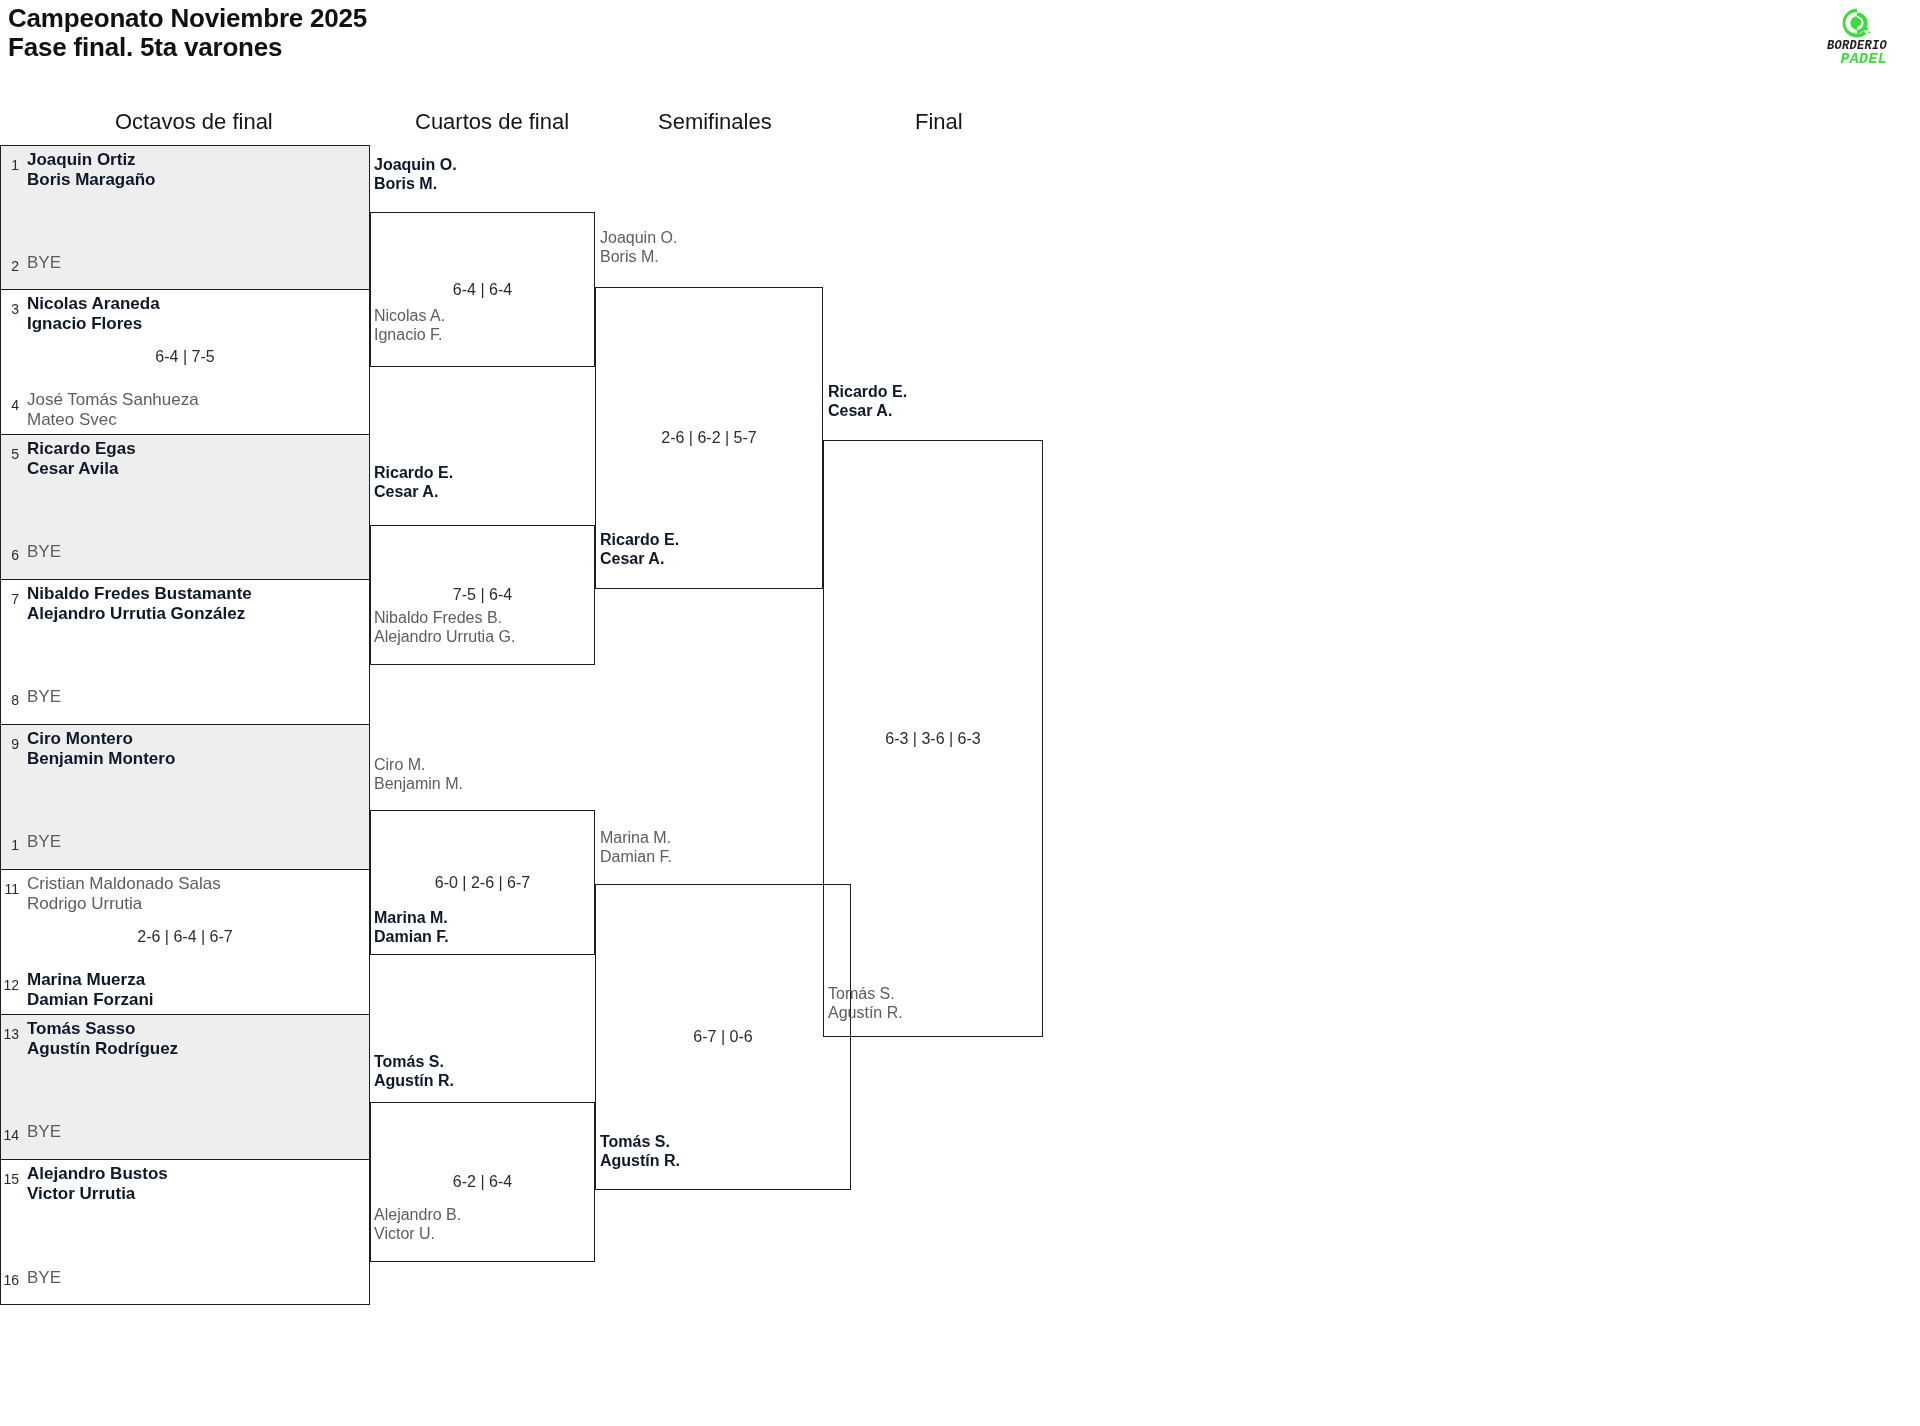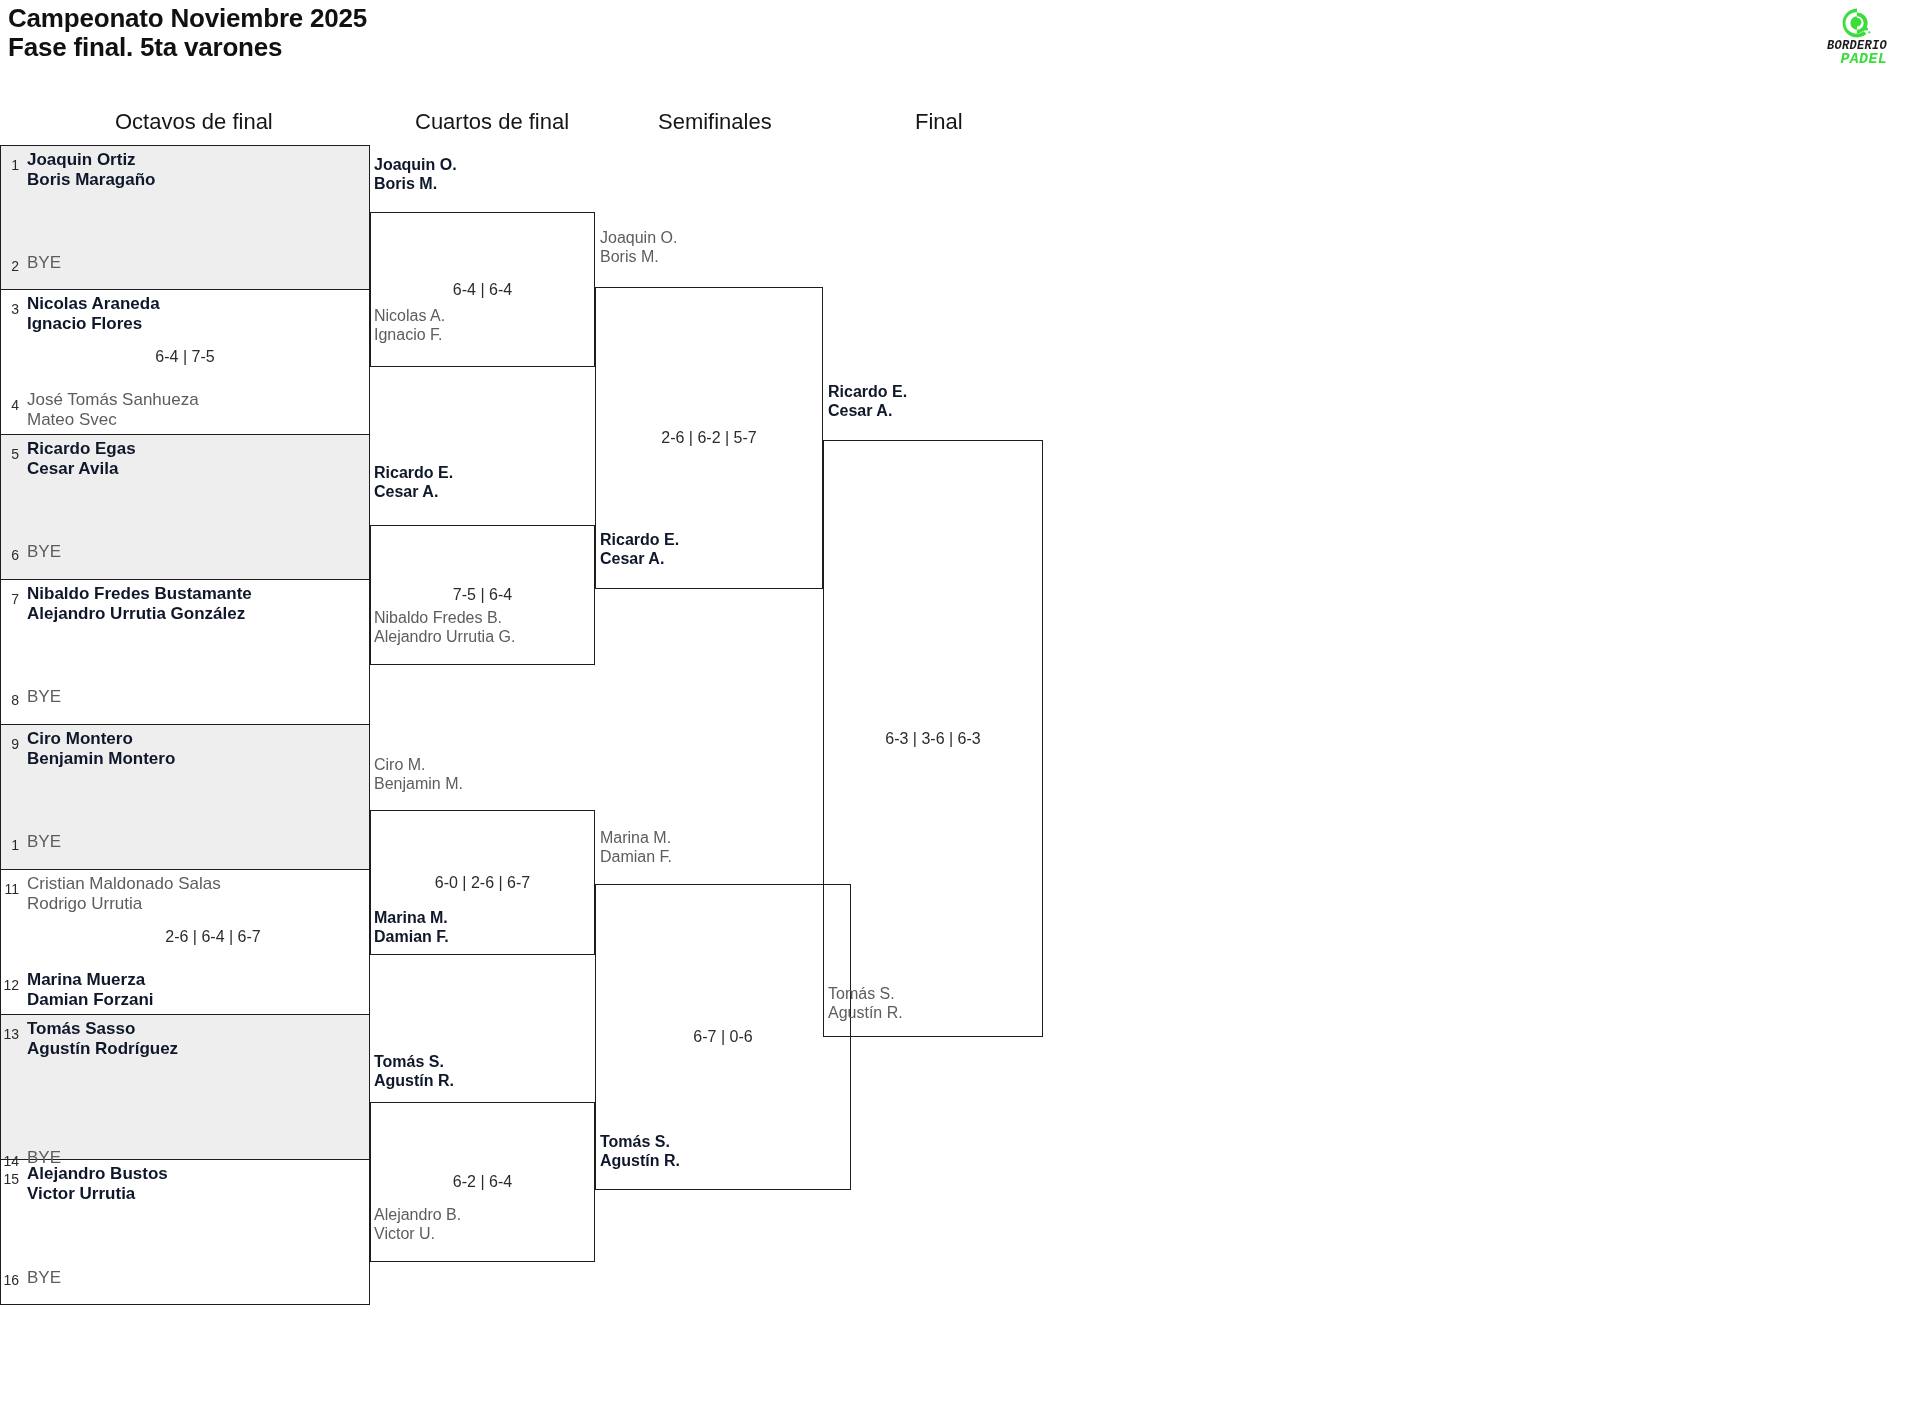--- a/index.html
+++ b/index.html
@@ -177,40 +177,40 @@
 </div>
 
 <div class="r1-block" style="top:870px;height:145px;">
   <div class="seedrow" style="top:4px;">
     <div class="seedno">11</div>
     <div class="names lose">
       <span class="n">Cristian Maldonado Salas</span>
       <span class="n">Rodrigo Urrutia</span>
     </div>
   </div>
-  <div class="r1-score" style="top:58px;padding-left:28px;">2-6 | 6-4 | 6-7</div>
+  <div class="r1-score" style="top:58px;">2-6 | 6-4 | 6-7</div>
   <div class="seedrow" style="top:100px;">
     <div class="seedno">12</div>
     <div class="names win">
       <span class="n">Marina Muerza</span>
       <span class="n">Damian Forzani</span>
     </div>
   </div>
 </div>
 
 <div class="r1-block shaded" style="top:1015px;height:145px;">
   <div class="seedrow" style="top:4px;">
     <div class="seedno">13</div>
     <div class="names win">
       <span class="n">Tomás Sasso</span>
       <span class="n">Agustín Rodríguez</span>
     </div>
   </div>
   <div class="r1-score" style="top:60px;"></div>
-  <div class="seedrow" style="top:105px;margin-top:26px;">
+  <div class="seedrow" style="top:105px;">
     <div class="seedno">14</div>
     <div class="bye">BYE</div>
   </div>
 </div>
 
 <div class="r1-block" style="top:1160px;height:145px;">
   <div class="seedrow" style="top:4px;">
     <div class="seedno">15</div>
     <div class="names win">
       <span class="n">Alejandro Bustos</span>

